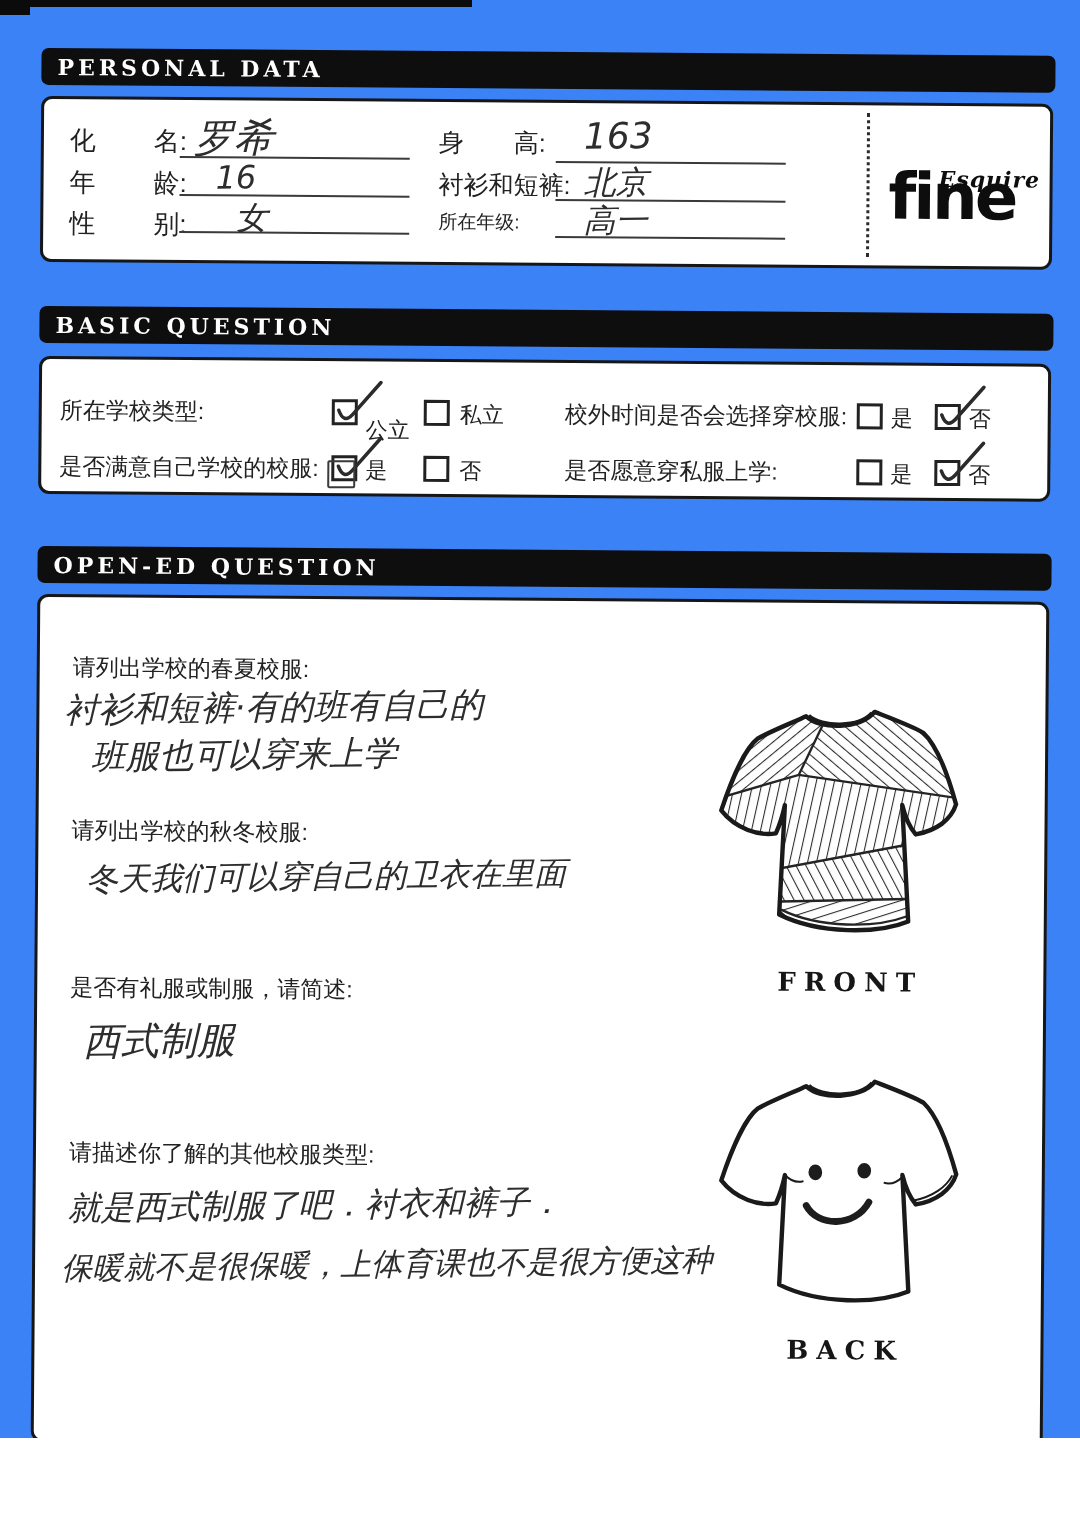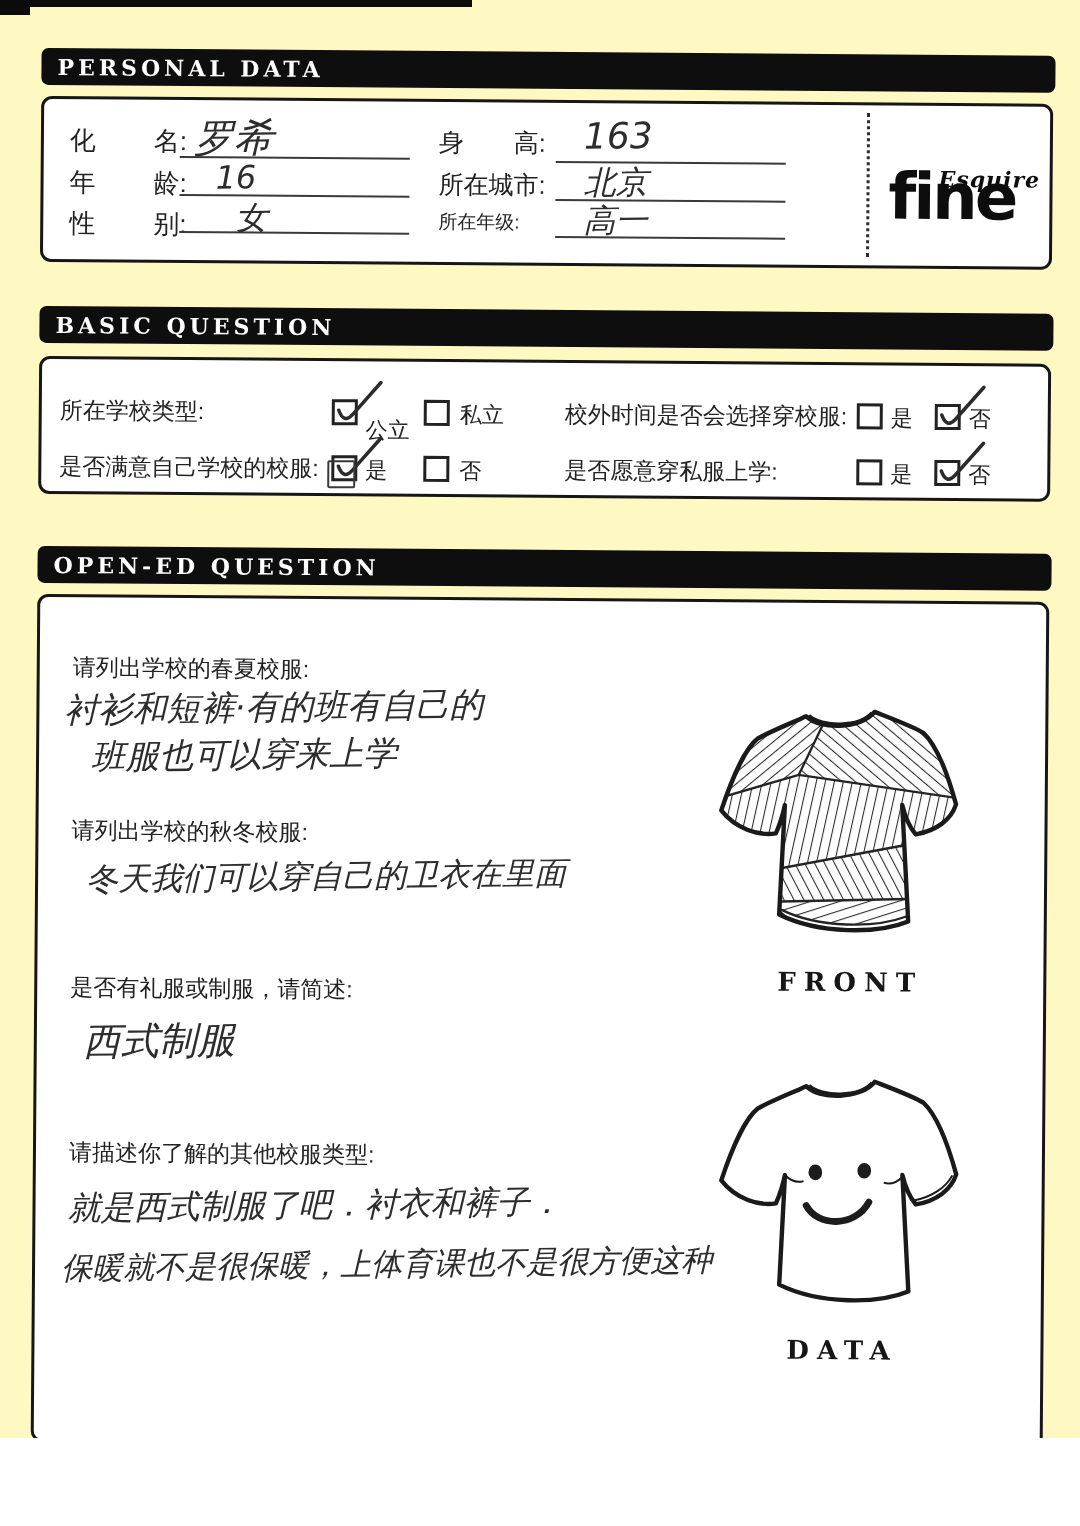--- a/index.html
+++ b/index.html
@@ -1,16 +1,16 @@
 <!DOCTYPE html>
 <html><head>
 <meta charset="utf-8">
 <style>
   html,body{margin:0;padding:0;background:#ffffff;}
-  .page{position:relative;width:1080px;height:1438px;background:#fef9c3;overflow:hidden;
+  .page{position:relative;width:1080px;height:1438px;background:#3b82f6;overflow:hidden;
         font-family:"Liberation Sans",sans-serif;color:#1a1a1a;}
   .tilt{position:absolute;left:0;top:0;width:1080px;height:1526px;
         transform:rotate(0.45deg);transform-origin:60px 0;}
 
   
   .sec-bar{position:absolute;left:42px;width:1014px;height:37px;background:#0e0e0e;
            border-radius:7px;color:#fff;font-family:"DejaVu Serif","Liberation Serif",serif;
            font-weight:bold;font-size:22px;letter-spacing:4px;line-height:38px;
            padding-left:16px;box-sizing:border-box;}
 
@@ -74,21 +74,21 @@
 
       <div class="uline" style="left:136px;top:56px;width:230px;"></div>
       <div class="uline" style="left:136px;top:94px;width:230px;"></div>
       <div class="uline" style="left:136px;top:131px;width:230px;"></div>
 
       <div class="hand" style="left:150px;top:10px;font-size:40px;">罗希</div>
       <div class="hand" style="left:172px;top:58px;font-size:32px;">16</div>
       <div class="hand" style="left:192px;top:96px;font-size:32px;">女</div>
 
       <div class="lbl" style="left:395px;top:24px;font-size:25px;">身　　高:</div>
-      <div class="lbl" style="left:395px;top:66px;font-size:25px;">所在城市:</div>
+      <div class="lbl" style="left:395px;top:66px;font-size:25px;">衬衫和短裤:</div>
       <div class="lbl" style="left:395px;top:107px;font-size:19px;">所在年级:</div>
 
       <div class="uline" style="left:512px;top:58px;width:230px;"></div>
       <div class="uline" style="left:512px;top:96px;width:230px;"></div>
       <div class="uline" style="left:512px;top:133px;width:230px;"></div>
 
       <div class="hand" style="left:540px;top:12px;font-size:36px;">163</div>
       <div class="hand" style="left:540px;top:58px;font-size:32px;">北京</div>
       <div class="hand" style="left:540px;top:96px;font-size:32px;">高一</div>
 
@@ -224,17 +224,17 @@
         <path d="M110,29 C123,41 161,41 174,26" fill="none" stroke="#1a1a1a" stroke-width="3"></path>
         <path d="M86,121 C92,127 99,129 105,127" fill="none" stroke="#1a1a1a" stroke-width="2"></path>
         <path d="M206,122 C200,128 193,130 187,128" fill="none" stroke="#1a1a1a" stroke-width="2"></path>
         <path d="M218,146 C237,142 251,132 257,120" fill="none" stroke="#1a1a1a" stroke-width="2"></path>
         <g>
           <ellipse cx="117" cy="118" rx="7" ry="8" fill="#1d1d1d"></ellipse>
           <ellipse cx="167" cy="116" rx="7" ry="8" fill="#1d1d1d"></ellipse>
           <path d="M108,152 C120,174 158,174 172,148" fill="none" stroke="#1d1d1d" stroke-width="7" stroke-linecap="round"></path>
         </g>
       </svg>
-      <div class="shirt-label" style="left:752px;top:732px;">DATA</div>
+      <div class="shirt-label" style="left:752px;top:732px;">BACK</div>
 
     </div>
   </div>
 </div>
 
 </body></html>

